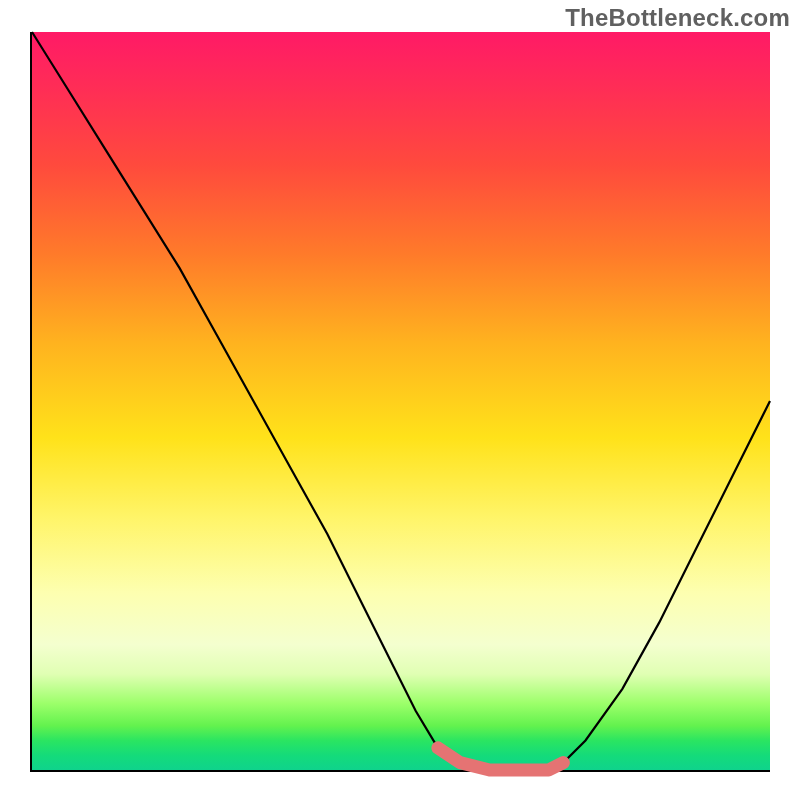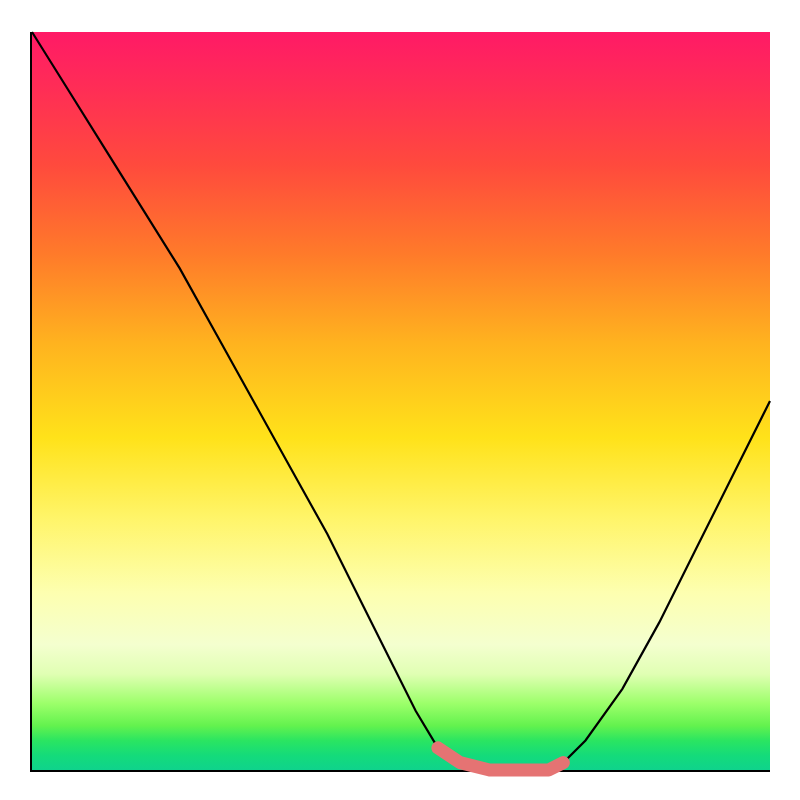--- a/index.html
+++ b/index.html
@@ -62,20 +62,21 @@
     width: 100%;
     height: 100%;
     overflow: visible;
   }
 </style>
 </head>
 <body>
 
 <div class="chart-container">
 
+  <div class="attribution">TheBottleneck.com</div>
 
   <div class="plot-area">
     <svg class="curve-layer" viewBox="0 0 100 100" preserveAspectRatio="none">
       <path id="main-curve" fill="none" stroke-width="0.35" vector-effect="non-scaling-stroke" style="stroke-width:2.2px" d="M0.00 0.00 L5.00 8.00 L10.00 16.00 L15.00 24.00 L20.00 32.00 L25.00 41.00 L30.00 50.00 L35.00 59.00 L40.00 68.00 L45.00 78.00 L50.00 88.00 L52.00 92.00 L55.00 97.00 L58.00 99.00 L62.00 100.00 L66.00 100.00 L70.00 100.00 L72.00 99.00 L75.00 96.00 L80.00 89.00 L85.00 80.00 L90.00 70.00 L95.00 60.00 L100.00 50.00" stroke="#000000"></path>
       <path id="highlight-curve" fill="none" stroke-linecap="round" stroke-linejoin="round" vector-effect="non-scaling-stroke" style="stroke-width:13px" d="M55.00 97.00 L58.00 99.00 L62.00 100.00 L66.00 100.00 L70.00 100.00 L72.00 99.00" stroke="#e57373"></path>
     </svg>
   </div>
 
 </div>
 

